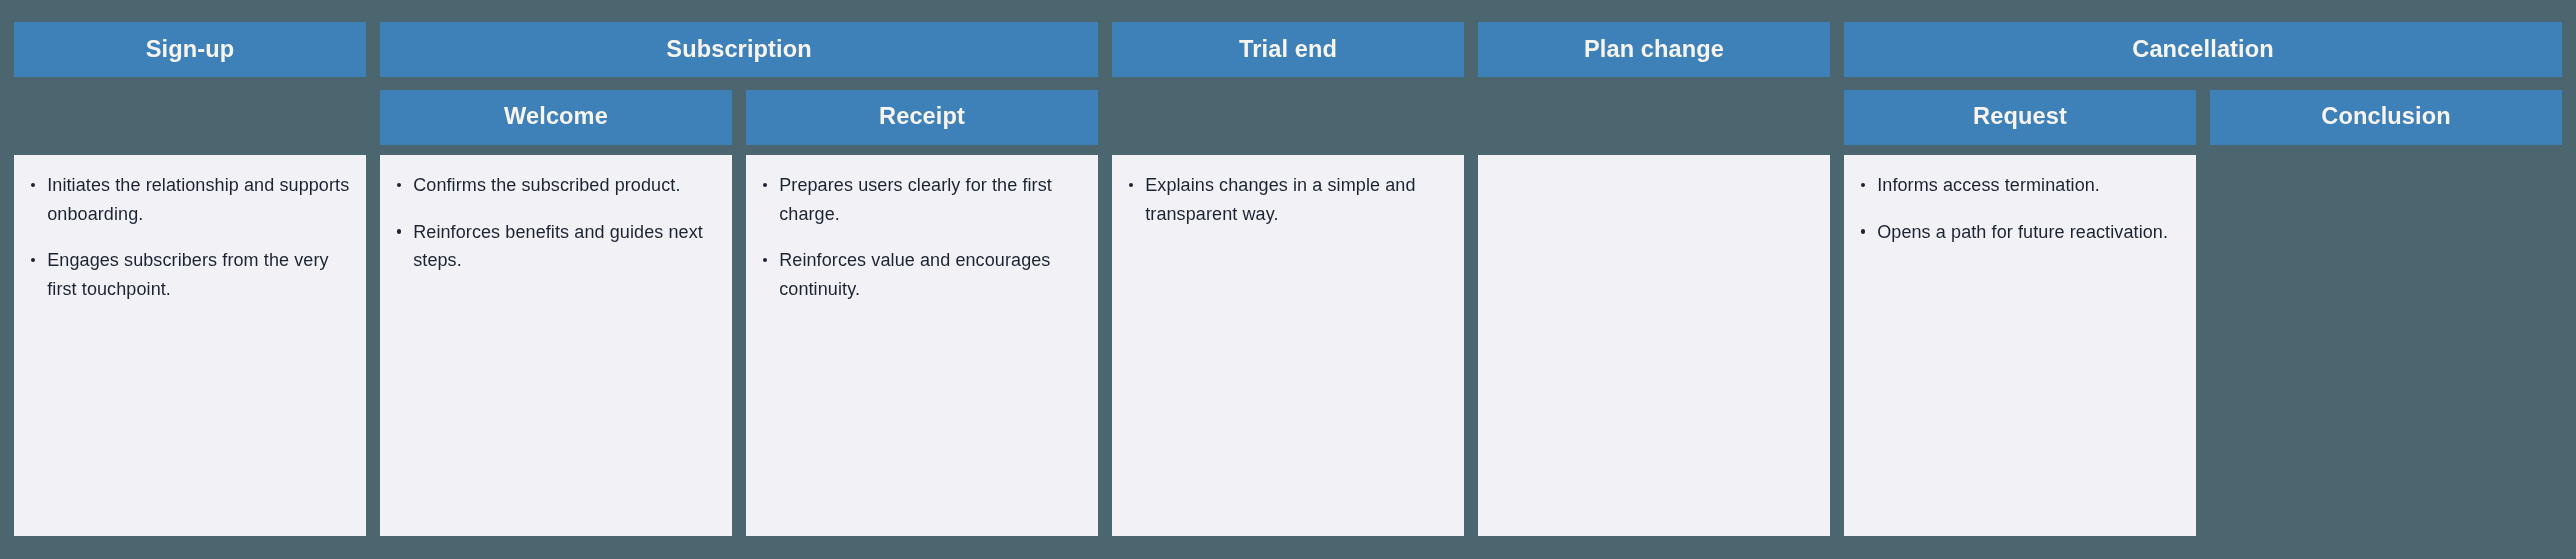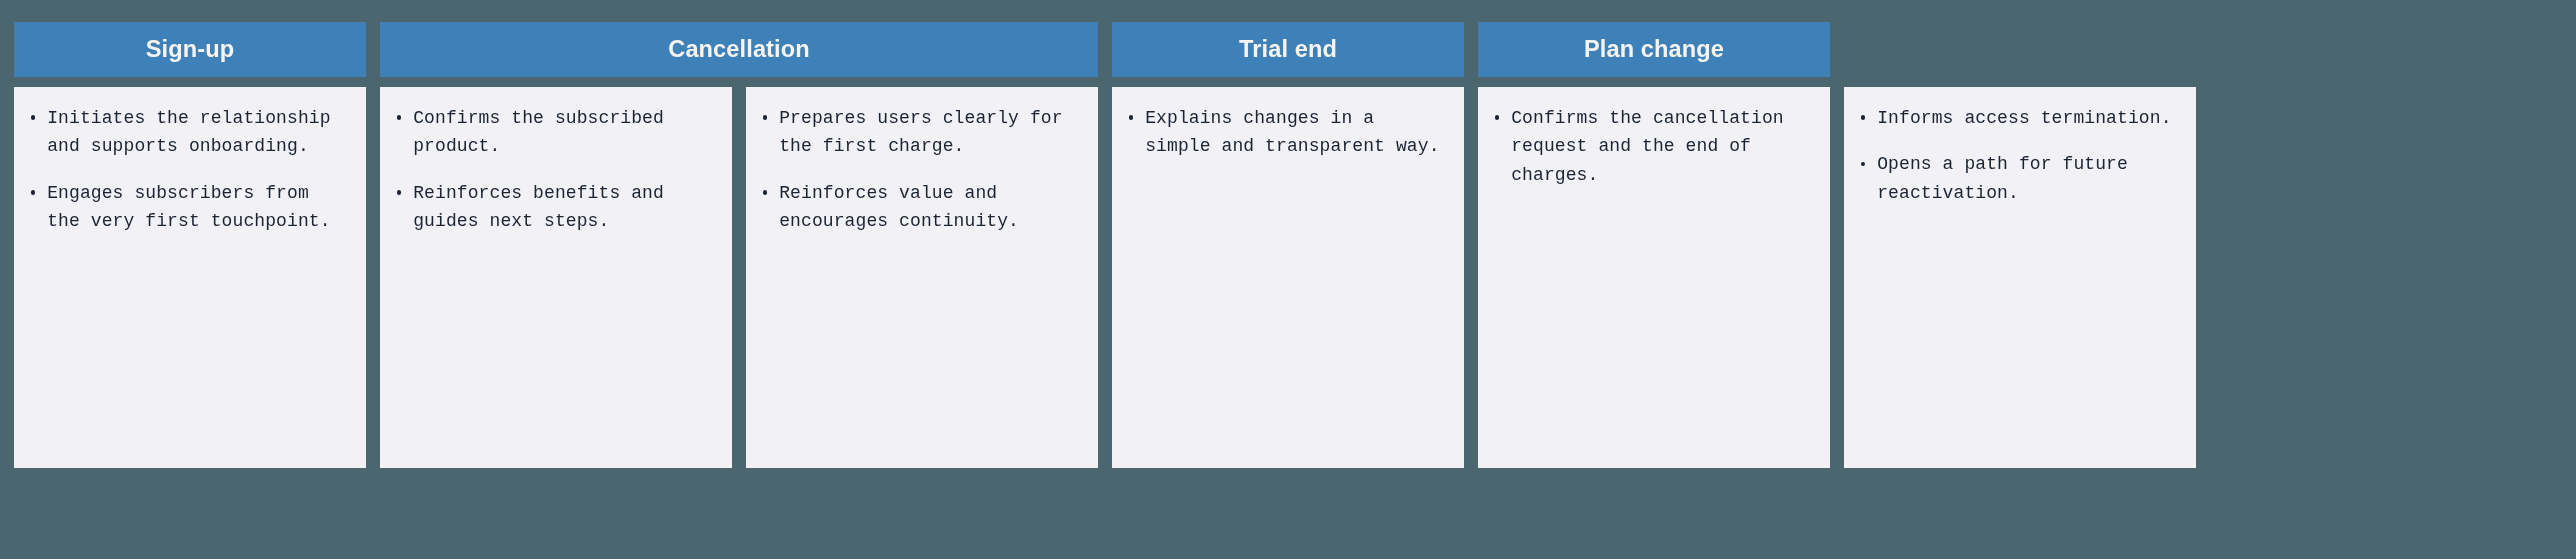--- a/index.html
+++ b/index.html
@@ -62,21 +62,20 @@
   .card {
     background: #f1f1f6;
     box-sizing: border-box;
     padding: 16.6px 15.2px 14px 15.2px;
     overflow: hidden;
   }
   .card ul {
     margin: 0;
     padding: 0;
     list-style: none;
-    font-family: Liberation Mono, monospace;
   }
   .card li {
     position: relative;
     padding-left: 18px;
     margin-bottom: 18px;
     color: #1c2434;
     font-size: 18px;
     line-height: 1.58;
     letter-spacing: 0.1px;
   }
@@ -91,25 +90,35 @@
     background: #1c2434;
   }
 </style>
 </head>
 <body>
 
 <div class="board">
 
   <div class="grid-row row-stage" id="stage-row">
       <div class="hcell">Sign-up</div>
-      <div class="hcell span2">Cancellation</div>
+      <div class="hcell span2">Subscription</div>
       <div class="hcell">Trial end</div>
       <div class="hcell">Plan change</div>
+      <div class="hcell span2">Cancellation</div>
     </div>
 
+  <div class="grid-row row-sub" id="sub-row">
+      <div class="hcell empty"></div>
+      <div class="hcell">Welcome</div>
+      <div class="hcell">Receipt</div>
+      <div class="hcell empty"></div>
+      <div class="hcell empty"></div>
+      <div class="hcell">Request</div>
+      <div class="hcell">Conclusion</div>
+    </div>
 
   <div class="grid-row row-cards" id="cards-row">
       <div class="card">
         <ul>
           <li><span class="bullet"></span><span>Initiates the relationship and supports onboarding.</span></li>
           <li><span class="bullet"></span><span>Engages subscribers from the very first touchpoint.</span></li>
         </ul>
       </div>
       <div class="card">
         <ul>
@@ -123,21 +132,20 @@
           <li><span class="bullet"></span><span>Reinforces value and encourages continuity.</span></li>
         </ul>
       </div>
       <div class="card">
         <ul>
           <li><span class="bullet"></span><span>Explains changes in a simple and transparent way.</span></li>
         </ul>
       </div>
       <div class="card">
         <ul>
-          <li><span class="bullet"></span><span>Confirms the cancellation request and the end of charges.</span></li>
         </ul>
       </div>
       <div class="card">
         <ul>
           <li><span class="bullet"></span><span>Informs access termination.</span></li>
           <li><span class="bullet"></span><span>Opens a path for future reactivation.</span></li>
         </ul>
       </div>
     </div>
 

